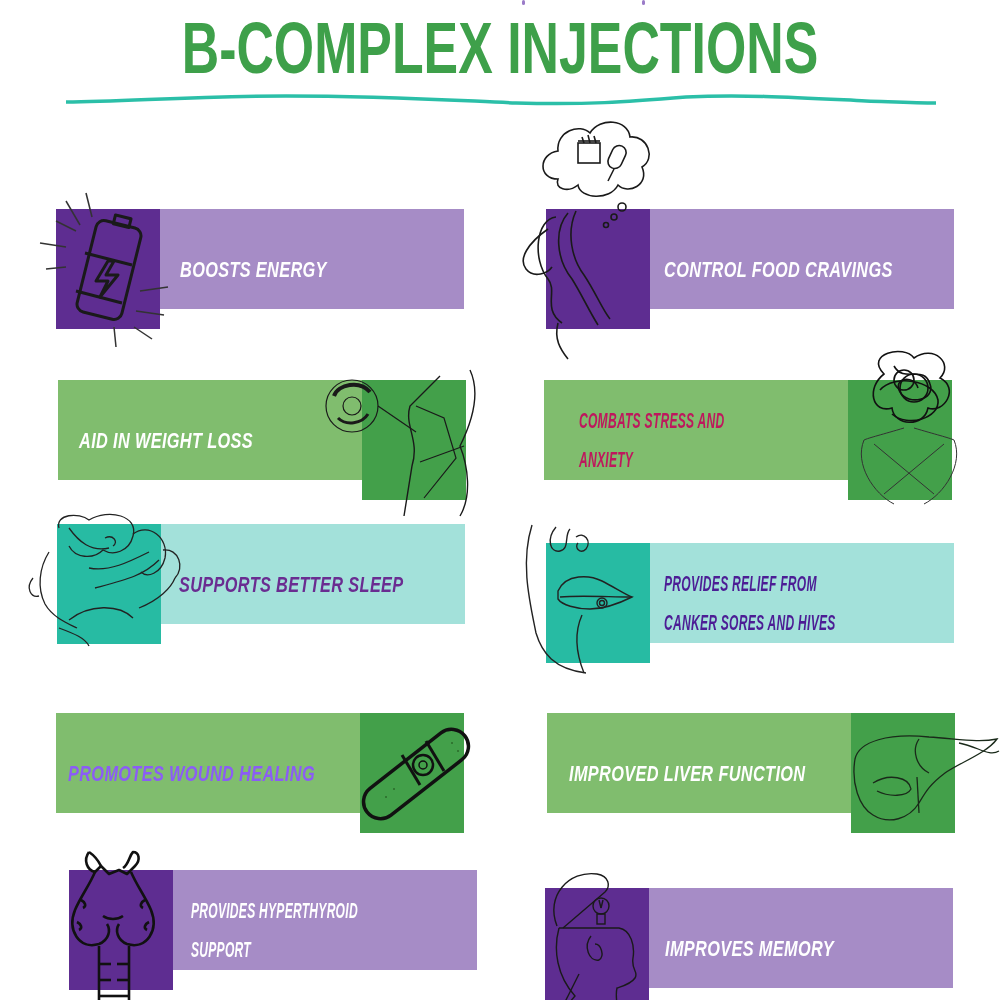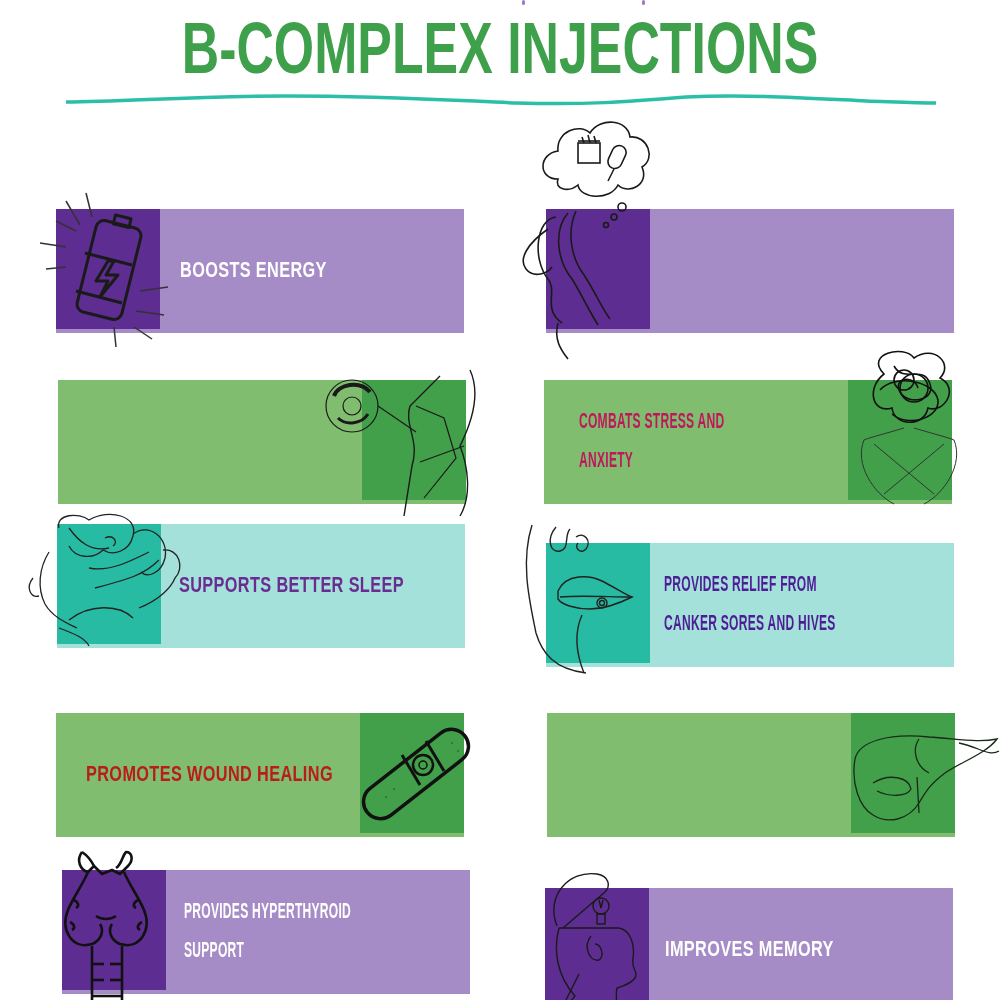--- a/index.html
+++ b/index.html
@@ -9,21 +9,21 @@
     .title {
       position: absolute; left: 0; top: 6px; width: 1000px; text-align: center;
       font-family: "Liberation Sans", sans-serif; font-weight: 700;
       font-size: 72px; line-height: 84px; letter-spacing: 0px;
       transform: scaleX(0.72); transform-origin: 500px 0;
       white-space: nowrap;
     }
     .top-frag { position: absolute; top: 0; width: 3px; height: 5px; border-radius: 2px; }
     .divider { position: absolute; left: 66px; top: 92px; width: 870px; height: 16px; }
 
-    .card { position: absolute; width: 408px; height: 124px; overflow: visible; }
+    .card { position: absolute; width: 408px; height: 100px; overflow: visible; font-style: italic; }
     .card .fill { position: absolute; inset: 0; }
     .card .accent { position: absolute; top: 0; width: 104px; height: 120px; }
     .card .accent.left { left: 0; }
     .card .accent.right { right: 0; }
     .card .label {
       position: absolute; top: 0; height: 120px; display: flex; align-items: center;
       font-family: "Liberation Sans", sans-serif; font-weight: 700; font-size: 22px;
       line-height: 39px; letter-spacing: 0.5px; white-space: nowrap;
     }
     .card .label span {
@@ -72,20 +72,23 @@
           <line x1="78" y1="136" x2="80" y2="156"></line>
           <line x1="104" y1="100" x2="132" y2="96"></line>
       </g>
     </svg>
   </div>
 </div>
 
 <div class="card" style="left:546px;top:209px;">
   <div class="fill" style="background:#a68cc6;"></div>
   <div class="accent left" style="background:#5e2d91;"></div>
+  <div class="label" style="left:118px;color:#ffffff;">
+      <span>CONTROL FOOD CRAVINGS</span>
+    </div>
   <div class="icon" style="left:-28px;top:-100px;width:150px;height:250px;">
     <svg viewBox="0 0 150 250">
       <g stroke="#1a1a1a" stroke-width="1.6" fill="none">
         <path d="M40 70 C 20 70, 20 45, 40 42 C 38 22, 62 14, 72 24 C 82 8, 110 10, 112 28 C 130 26, 138 50, 124 58 C 132 76, 110 86, 100 76 C 92 92, 62 90, 60 76 C 50 84, 36 80, 40 70 Z"></path>
         <rect x="60" y="34" width="22" height="20"></rect>
         <line x1="60" y1="32" x2="82" y2="32"></line>
           <line x1="64" y1="28" x2="66" y2="34"></line>
           <line x1="70" y1="26" x2="72" y2="34"></line>
           <line x1="76" y1="27" x2="78" y2="34"></line>
         <rect x="92" y="36" width="14" height="24" rx="7" transform="rotate(25 99 48)"></rect>
@@ -99,20 +102,23 @@
         <path d="M30 120 C 10 134, 0 150, 8 160 C 16 170, 30 164, 34 158"></path>
         <path d="M40 214 C 36 230, 42 240, 50 250"></path>
       </g>
     </svg>
   </div>
 </div>
 
 <div class="card" style="left:58px;top:380px;">
   <div class="fill" style="background:#80bd6e;"></div>
   <div class="accent right" style="background:#43a04a;"></div>
+  <div class="label" style="left:21px;color:#ffffff;">
+      <span>AID IN WEIGHT LOSS</span>
+    </div>
   <div class="icon" style="left:262px;top:-14px;width:170px;height:150px;">
     <svg viewBox="0 0 170 150">
       <g stroke="#1a1a1a" fill="none">
         <circle cx="32" cy="40" r="26" stroke-width="1.2"></circle>
         <path d="M14 30 C 18 18, 40 14, 50 26" stroke-width="4"></path>
         <path d="M18 52 C 26 60, 42 58, 48 48" stroke-width="3"></path>
         <circle cx="32" cy="40" r="9" stroke-width="1.2"></circle>
         <path d="M58 40 L 96 66" stroke-width="1.2"></path>
         <path d="M120 10 L 90 40 C 84 60, 100 74, 92 100 L 84 150" stroke-width="1.4"></path>
         <path d="M150 4 C 162 30, 150 60, 140 80 C 148 100, 152 130, 140 150" stroke-width="1.4"></path>
@@ -200,21 +206,21 @@
         <circle cx="82" cy="80" r="2.5"></circle>
         <path d="M62 92 C 54 110, 56 130, 64 150"></path>
       </g>
     </svg>
   </div>
 </div>
 
 <div class="card" style="left:56px;top:713px;">
   <div class="fill" style="background:#80bd6e;"></div>
   <div class="accent right" style="background:#43a04a;"></div>
-  <div class="label" style="left:30px;color:#b91c1c;">
+  <div class="label" style="left:12px;color:#8b5cf6;">
       <span>PROMOTES WOUND HEALING</span>
     </div>
   <div class="icon" style="left:300px;top:0px;width:120px;height:120px;">
     <svg viewBox="0 0 120 120">
       <g stroke="#111" fill="none">
         <rect x="-2" y="44" width="124" height="34" rx="17" stroke-width="3.5" transform="rotate(-38 60 61)"></rect>
         <line x1="46" y1="42" x2="64" y2="72" stroke-width="3"></line>
         <line x1="70" y1="28" x2="88" y2="58" stroke-width="3"></line>
         <circle cx="67" cy="52" r="10" stroke-width="2.5"></circle>
         <circle cx="67" cy="52" r="4" stroke-width="1.5"></circle>
@@ -225,34 +231,37 @@
           <circle cx="96" cy="30" r="1"></circle>
           <circle cx="102" cy="38" r="1"></circle>
       </g>
     </svg>
   </div>
 </div>
 
 <div class="card" style="left:547px;top:713px;">
   <div class="fill" style="background:#80bd6e;"></div>
   <div class="accent right" style="background:#43a04a;"></div>
+  <div class="label" style="left:22px;color:#ffffff;">
+      <span>IMPROVED LIVER FUNCTION</span>
+    </div>
   <div class="icon" style="left:302px;top:10px;width:150px;height:110px;">
     <svg viewBox="0 0 150 110">
       <g stroke="#1a2a1a" stroke-width="1.3" fill="none">
         <path d="M6 36 C 10 18, 40 10, 80 14 C 110 16, 130 20, 148 16 C 138 30, 110 40, 96 50 C 80 62, 76 70, 70 80 C 60 96, 40 102, 24 92 C 10 84, 2 60, 6 36 Z"></path>
         <path d="M70 16 C 62 28, 68 44, 80 50"></path>
         <path d="M24 60 C 40 50, 60 54, 62 66 C 58 74, 40 74, 28 68"></path>
         <path d="M68 54 L 70 90"></path>
         <path d="M110 20 C 130 24, 140 34, 150 28"></path>
       </g>
     </svg>
   </div>
 </div>
 
-<div class="card" style="left:62px;top:870px;border-radius:8px;">
+<div class="card" style="left:69px;top:870px;border-radius:8px;">
   <div class="fill" style="background:#a68cc6;"></div>
   <div class="accent left" style="background:#5e2d91;"></div>
   <div class="label" style="left:122px;color:#ffffff;">
     <span>
         <span style="display:block;">PROVIDES HYPERTHYROID</span>
         <span style="display:block;">SUPPORT</span>
       </span>
   </div>
   <div class="icon" style="left:-10px;top:-24px;width:110px;height:160px;">
     <svg viewBox="0 0 110 160">

